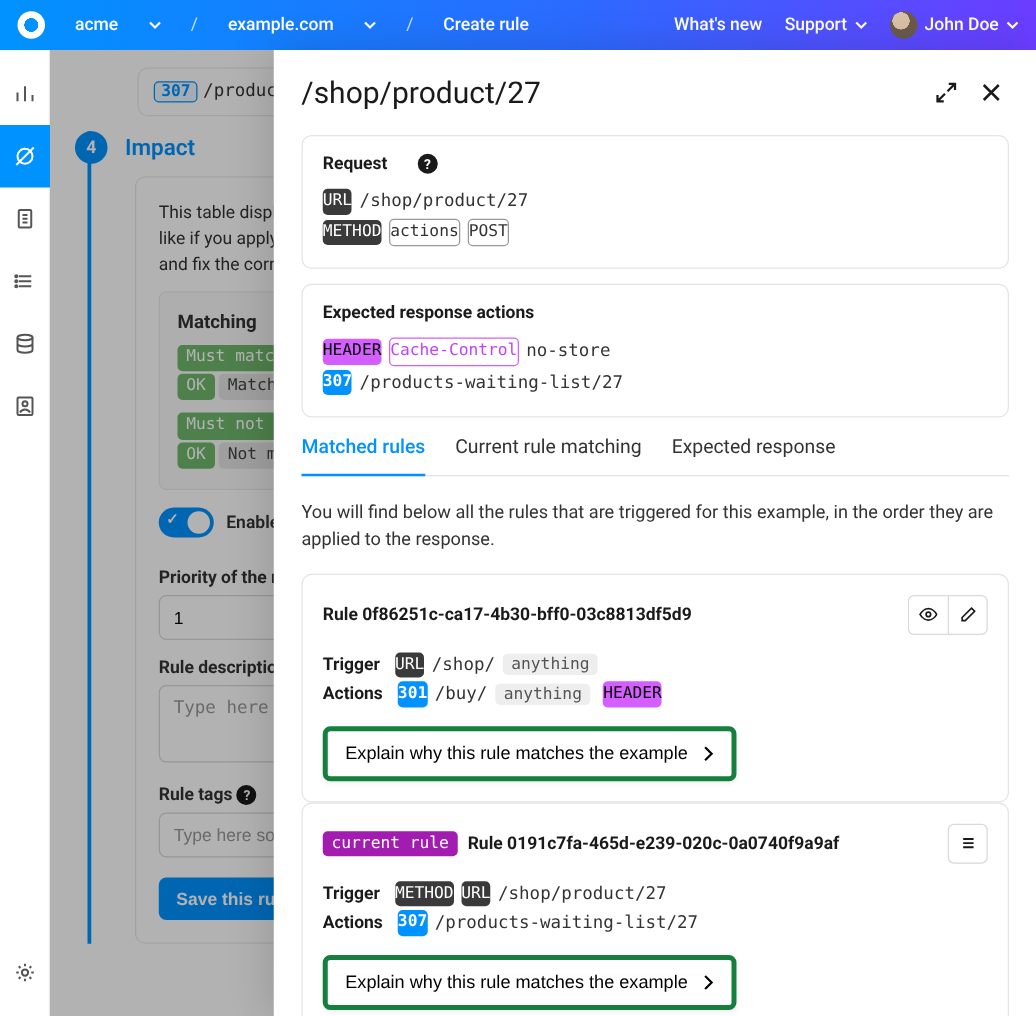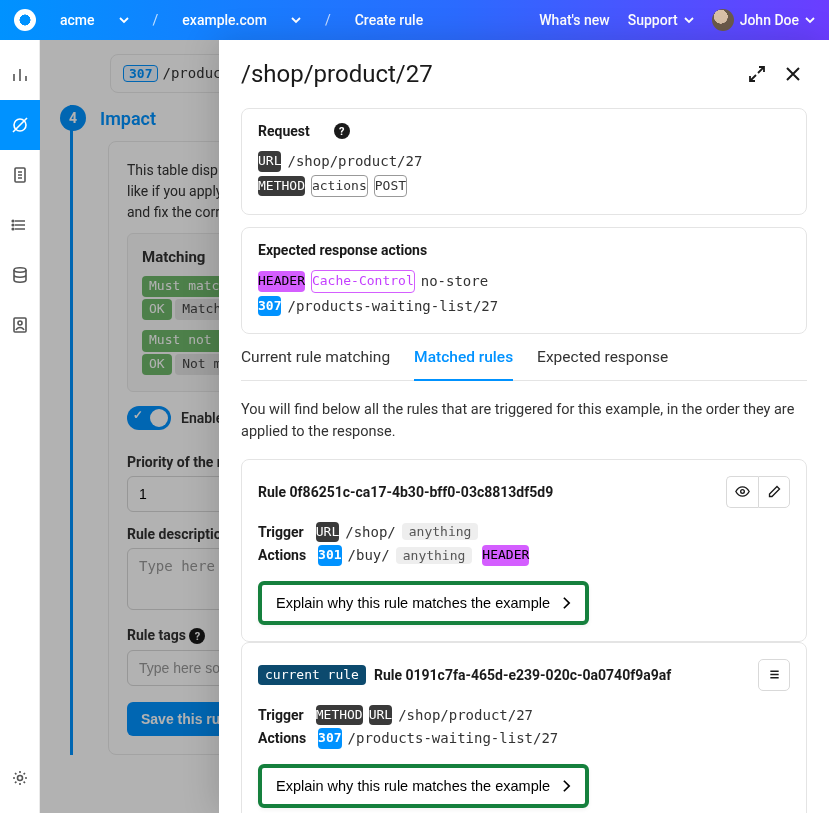--- a/index.html
+++ b/index.html
@@ -77,21 +77,21 @@
 
 .rule-box{border:1px solid #e4e4e4;border-radius:8px;padding:16px;}
 .rule-head{display:flex;align-items:center;margin-bottom:14px}
 .rule-title{font-weight:700}
 .icon-btn{width:32px;height:32px;border:1px solid #d9d9d9;border-radius:5px;background:#fff;display:flex;align-items:center;justify-content:center;cursor:pointer}
 .icon-btn svg{width:15px;height:15px}
 .lbl{font-weight:700;margin-right:6px}
 .chip{display:inline-block;background:#eee;border-radius:4px;padding:1px 7px;font-family:ui-monospace,Menlo,Consolas,monospace;font-size:13px;color:#555}
 .expl-btn{display:inline-flex;align-items:center;gap:12px;background:#fff;border:4px solid #15803d;border-radius:6px;padding:10px 14px;font-size:14.5px;cursor:pointer;box-shadow:0 2px 4px rgba(0,0,0,.05);margin-top:12px}
 .expl-btn svg{width:9px;height:14px}
-.t-cur{background:#0c4a6e;color:#fff;font-family:ui-monospace,Menlo,Consolas,monospace;border-radius:4px;padding:2px 7px 3px;font-size:13px}
+.t-cur{background:#a21caf;color:#fff;font-family:ui-monospace,Menlo,Consolas,monospace;border-radius:4px;padding:2px 7px 3px;font-size:13px}
 .hdr .q{width:16px;height:16px;border-radius:50%;background:#1a1a1a;color:#fff;font-size:11px;font-weight:700;display:inline-flex;align-items:center;justify-content:center}
   </style>
 </head>
 <body>
 
 <header class="topbar">
   <div class="crumbs">
     <span class="logo"></span>
     <span class="bc">acme</span>
     <span class="chev">
@@ -261,22 +261,22 @@
           <span class="tag t-magenta-out">Cache-Control</span>
           <span class="mono">no-store</span>
         </div>
       <div class="line">
           <span class="tag t-blue">307</span>
           <span class="mono">/products-waiting-list/27</span>
         </div>
     </div>
 
     <div class="tabs">
+      <div class="tab active">Matched rules</div>
       <div class="tab">Current rule matching</div>
-      <div class="tab active">Matched rules</div>
       <div class="tab">Expected response</div>
     </div>
 
     <div class="explain">You will find below all the rules that are triggered for this example, in the order they are applied to the response.</div>
 
     <div class="rule-box">
       <div class="rule-head">
         <div class="rule-title">Rule 0f86251c-ca17-4b30-bff0-03c8813df5d9</div>
         <div class="spacer"></div>
         <div class="icon-btn" style="border-right:none;border-radius:5px 0 0 5px">

